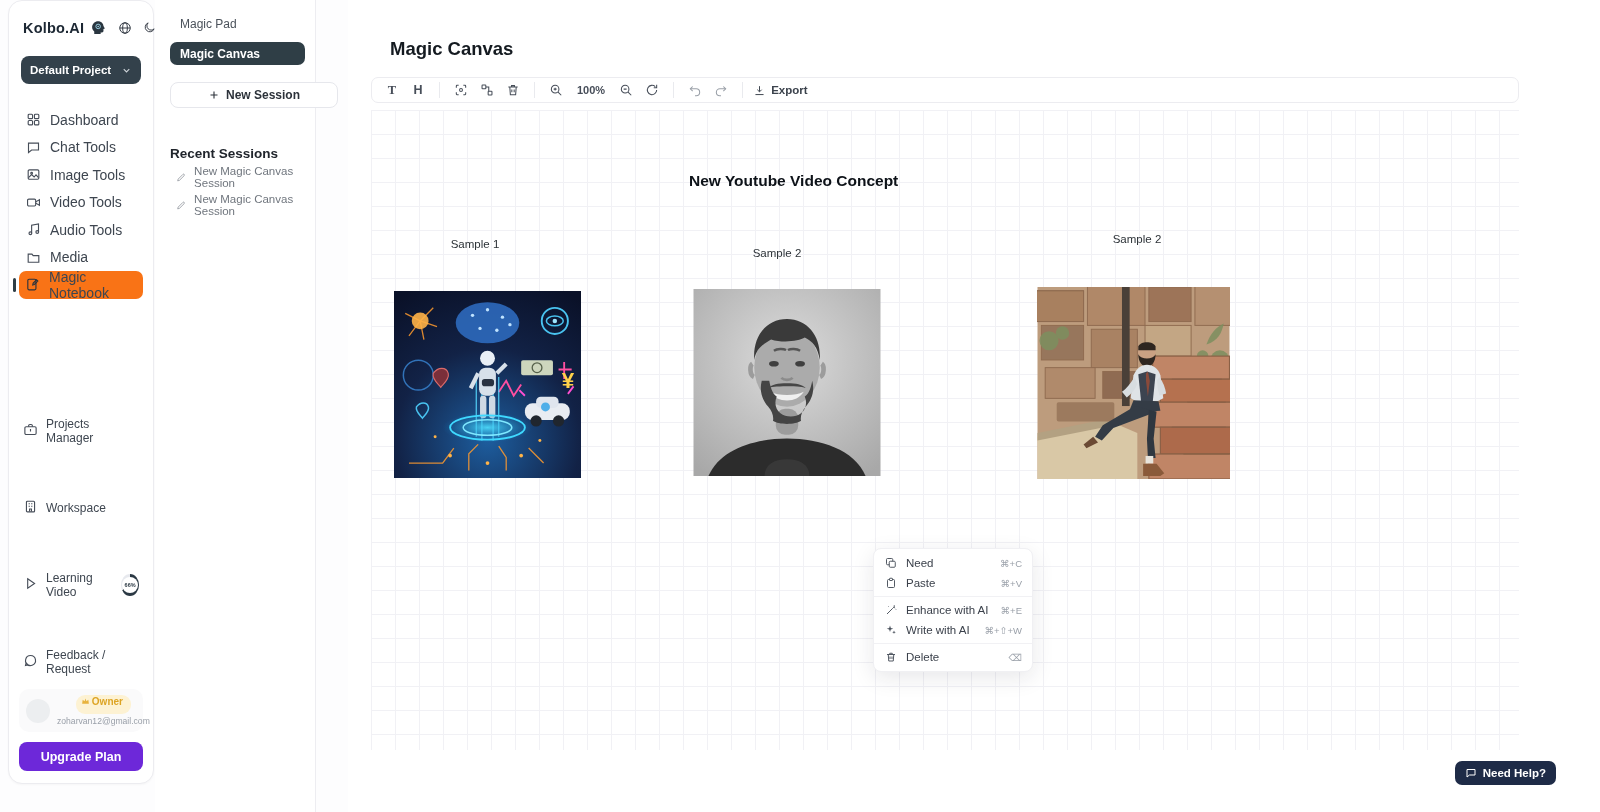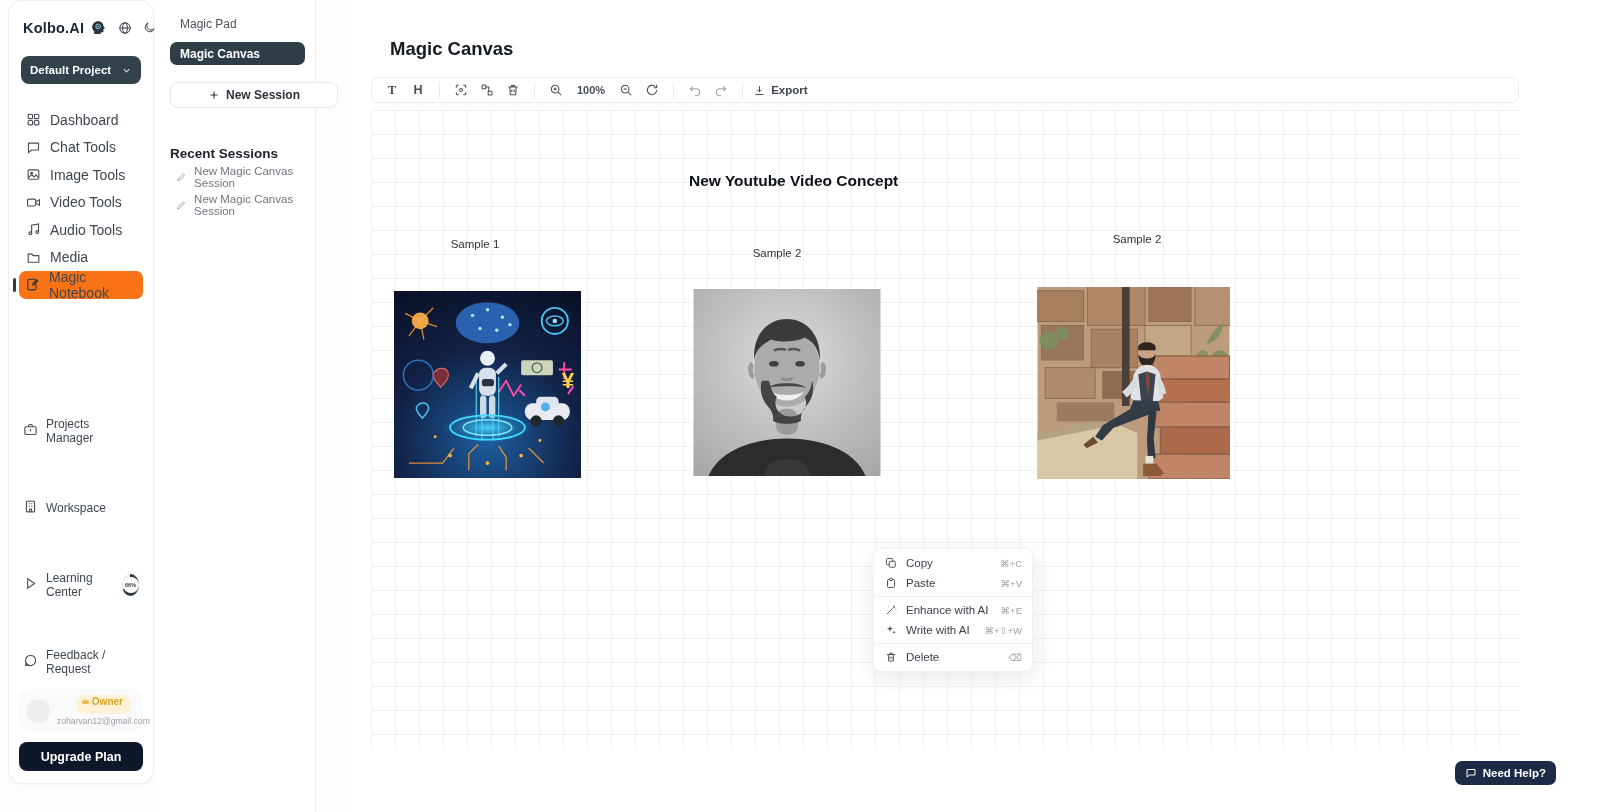--- a/index.html
+++ b/index.html
@@ -62,21 +62,21 @@
   }
   .avatar { width:24px; height:24px; border-radius:50%; background:#eceef0; flex:none; }
   .user-col { display:flex; flex-direction:column; align-items:center; flex:1; gap:2px; }
   .owner-pill {
     background:#fdf2d3; color:#dda424; font-size:10px; font-weight:700;
     border-radius:9px; padding:1px 8px 7px 5px; display:flex; align-items:center; gap:2px;
   }
   .email { font-size:8.6px; color:#9aa0a9; }
   .user-caret { color:#b9bec6; display:flex; }
   .upgrade-btn {
-    margin-top:10px; height:29px; border:none; border-radius:8px; background:#0f172a;
+    margin-top:10px; height:29px; border:none; border-radius:8px; background:#6d28d9;
     color:#fff; font-size:12.5px; font-weight:700; cursor:pointer; font-family:inherit;
   }
 
   
   .panel {
     position:absolute; left:155px; top:0; width:161px; height:812px;
     background:#fff; border-right:1px solid #ededf1; padding:12px 10px 0 15px;
   }
   .panel-item {
     height:24px; display:flex; align-items:center; padding:0 10px;
@@ -266,21 +266,21 @@
         <span class="ni"><svg width="15" height="15" viewBox="0 0 24 24" fill="none" stroke="#474e59" stroke-width="1.8">
               <rect x="5.5" y="3.5" width="13" height="17" rx="1.5"></rect>
               <path d="M9 7.5h2M13 7.5h2M9 11.5h2M13 11.5h2M10.5 20v-4h3v4"></path>
             </svg></span>
         <span>Workspace</span>
       </div>
       <div class="bnav-item">
         <span class="ni"><svg width="15" height="15" viewBox="0 0 24 24" fill="none" stroke="#474e59" stroke-width="1.8">
               <path d="M7.5 4.5l11 7.5-11 7.5z"></path>
             </svg></span>
-        <span>Learning Center</span>
+        <span>Learning Video</span>
         <span class="ring-badge">
             <b>66%</b>
           </span>
       </div>
       <div class="bnav-item">
         <span class="ni"><svg width="15" height="15" viewBox="0 0 24 24" fill="none" stroke="#474e59" stroke-width="1.8">
               <path d="M12 4a8 8 0 1 1-7 11.8L4 20l4.2-1A8 8 0 0 1 12 4z"></path>
             </svg></span>
         <span>Feedback / Request</span>
       </div>
@@ -560,21 +560,21 @@
     </div>
 
     <div class="ctx-menu">
       <div class="ctx-item">
         <span class="ci">
             <svg width="12" height="12" viewBox="0 0 24 24" fill="none" stroke="#4a515c" stroke-width="1.9">
               <rect x="8.5" y="8.5" width="12" height="12" rx="2"></rect>
               <path d="M15.5 8.5V5a2 2 0 0 0-2-2H5a2 2 0 0 0-2 2v8.5a2 2 0 0 0 2 2h3.5"></path>
             </svg>
           </span>
-        <span class="ctx-label">Copy</span>
+        <span class="ctx-label">Need</span>
         <span class="ctx-short">⌘+C</span>
       </div>
       <div class="ctx-item">
         <span class="ci">
             <svg width="12" height="12" viewBox="0 0 24 24" fill="none" stroke="#4a515c" stroke-width="1.9">
               <rect x="5" y="5" width="14" height="16" rx="2"></rect>
               <rect x="9" y="2.5" width="6" height="4.5" rx="1" fill="#fff"></rect>
             </svg>
           </span>
         <span class="ctx-label">Paste</span>

